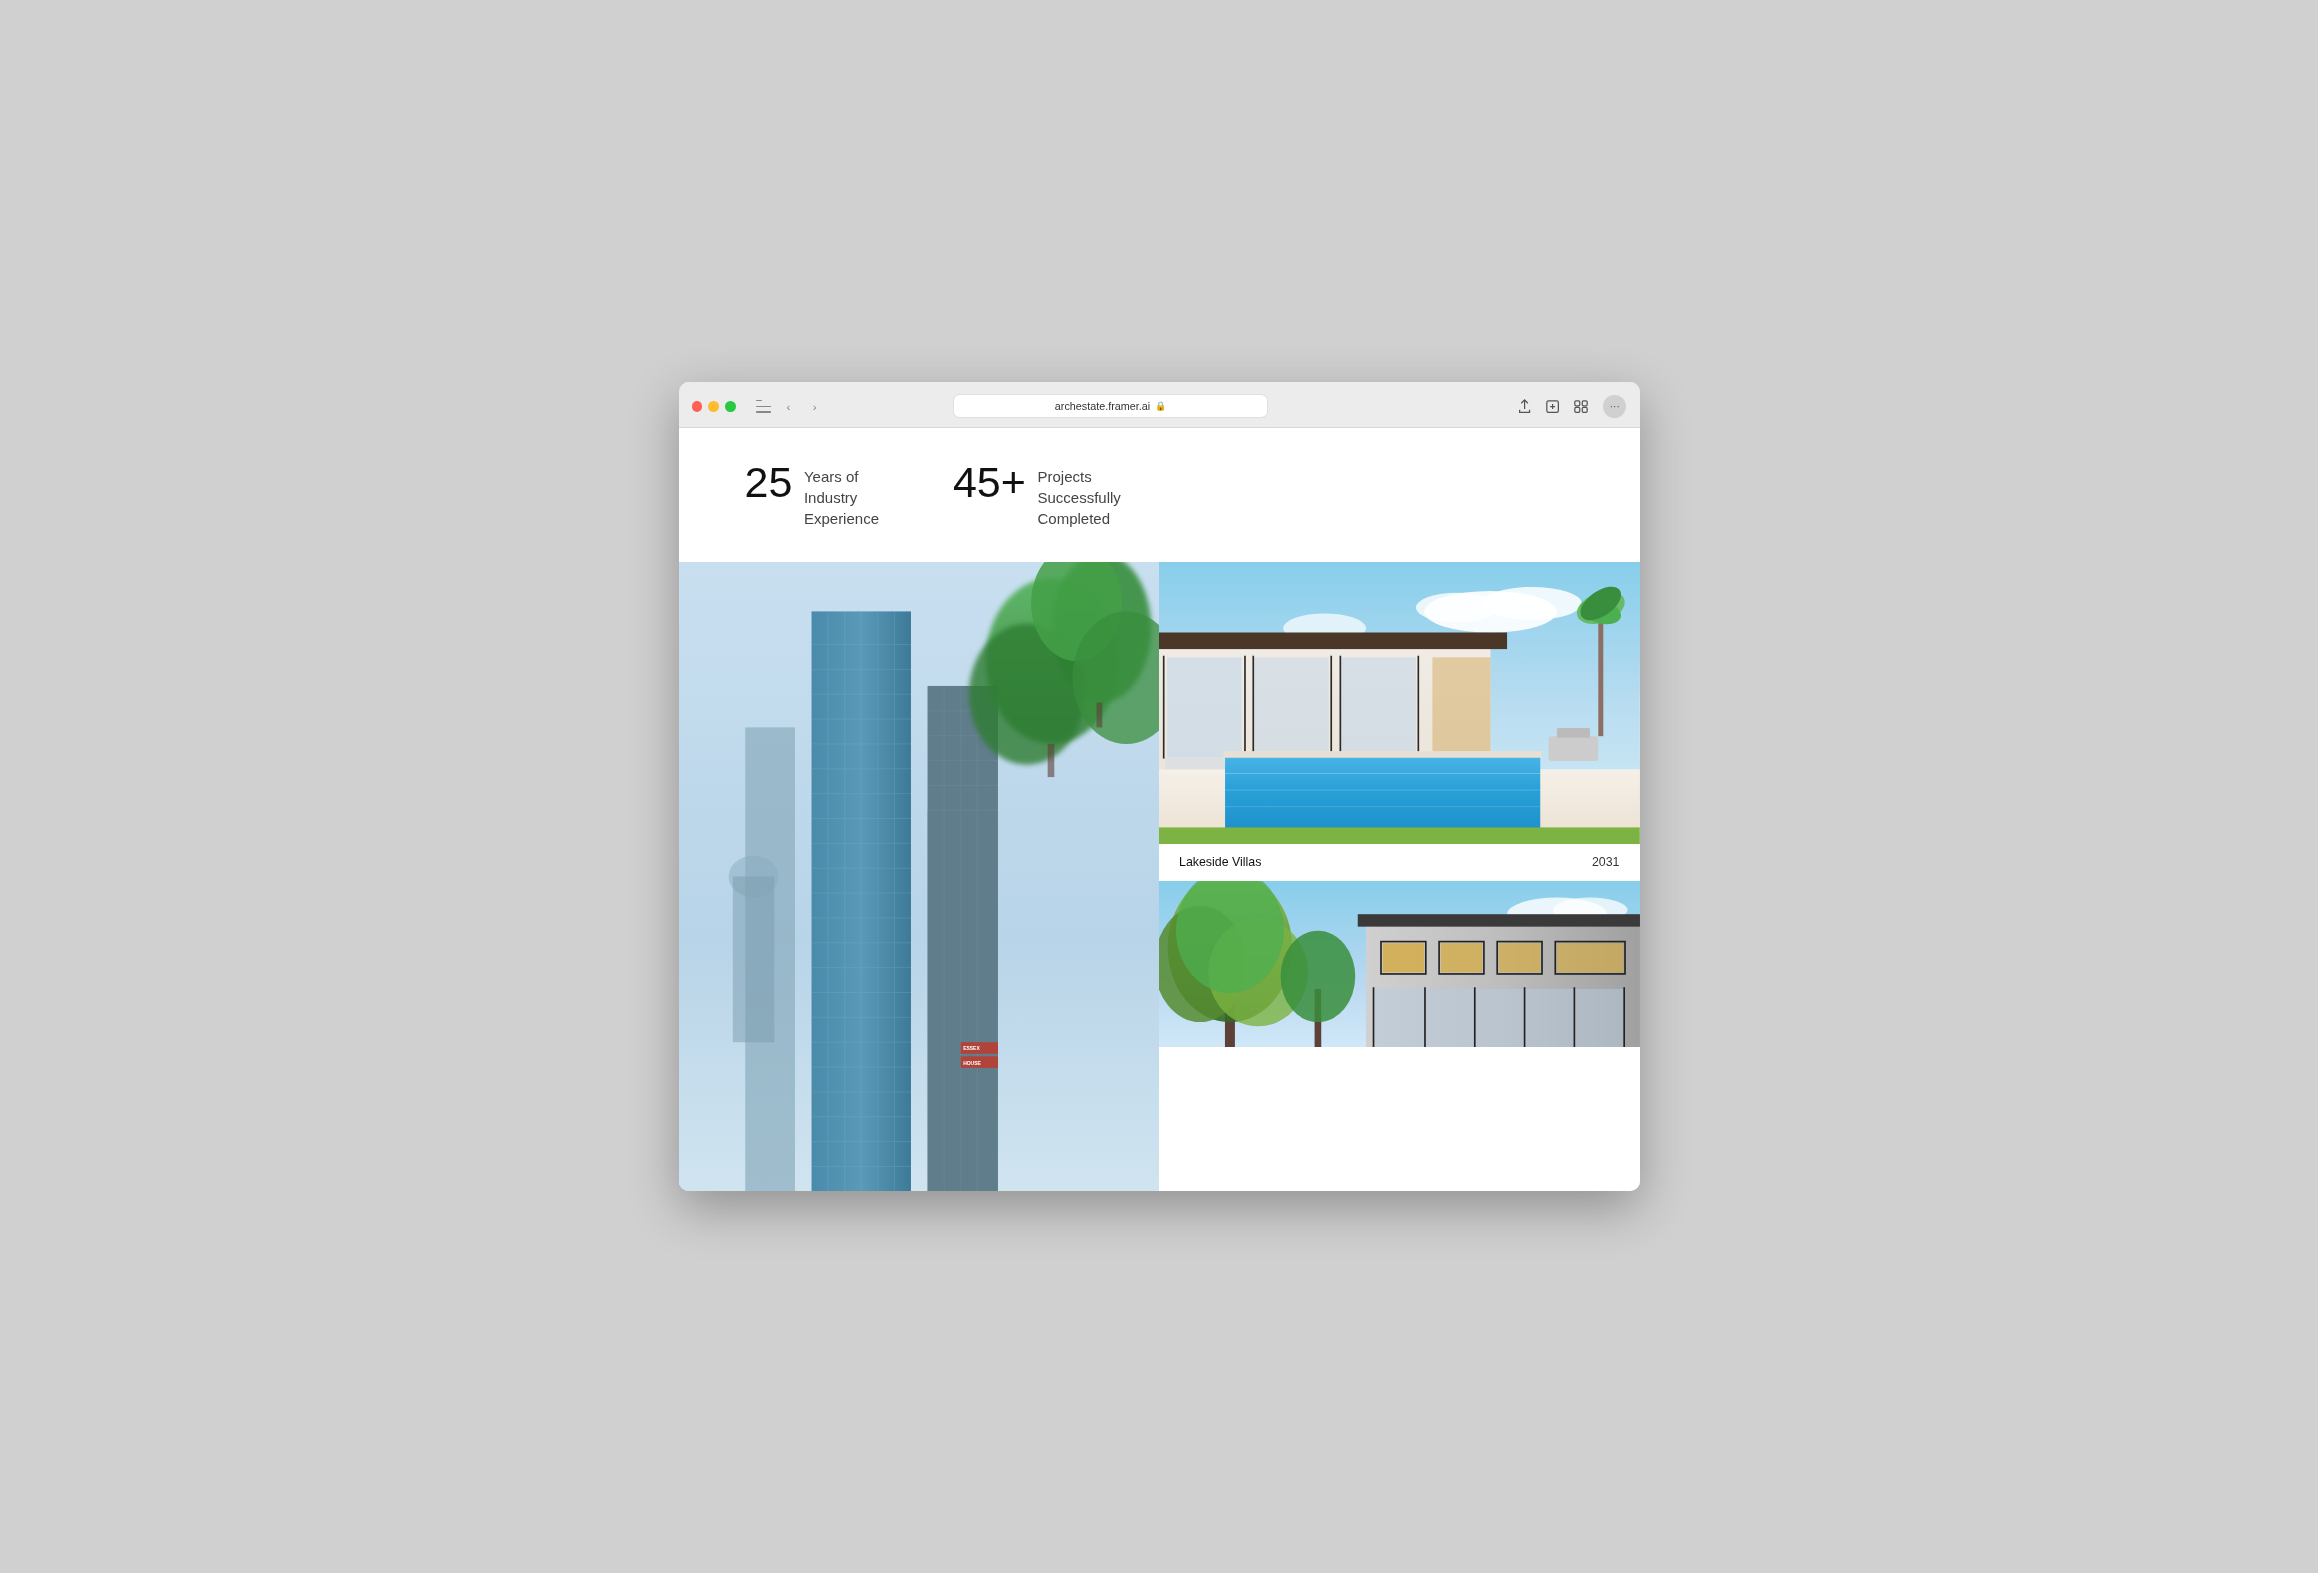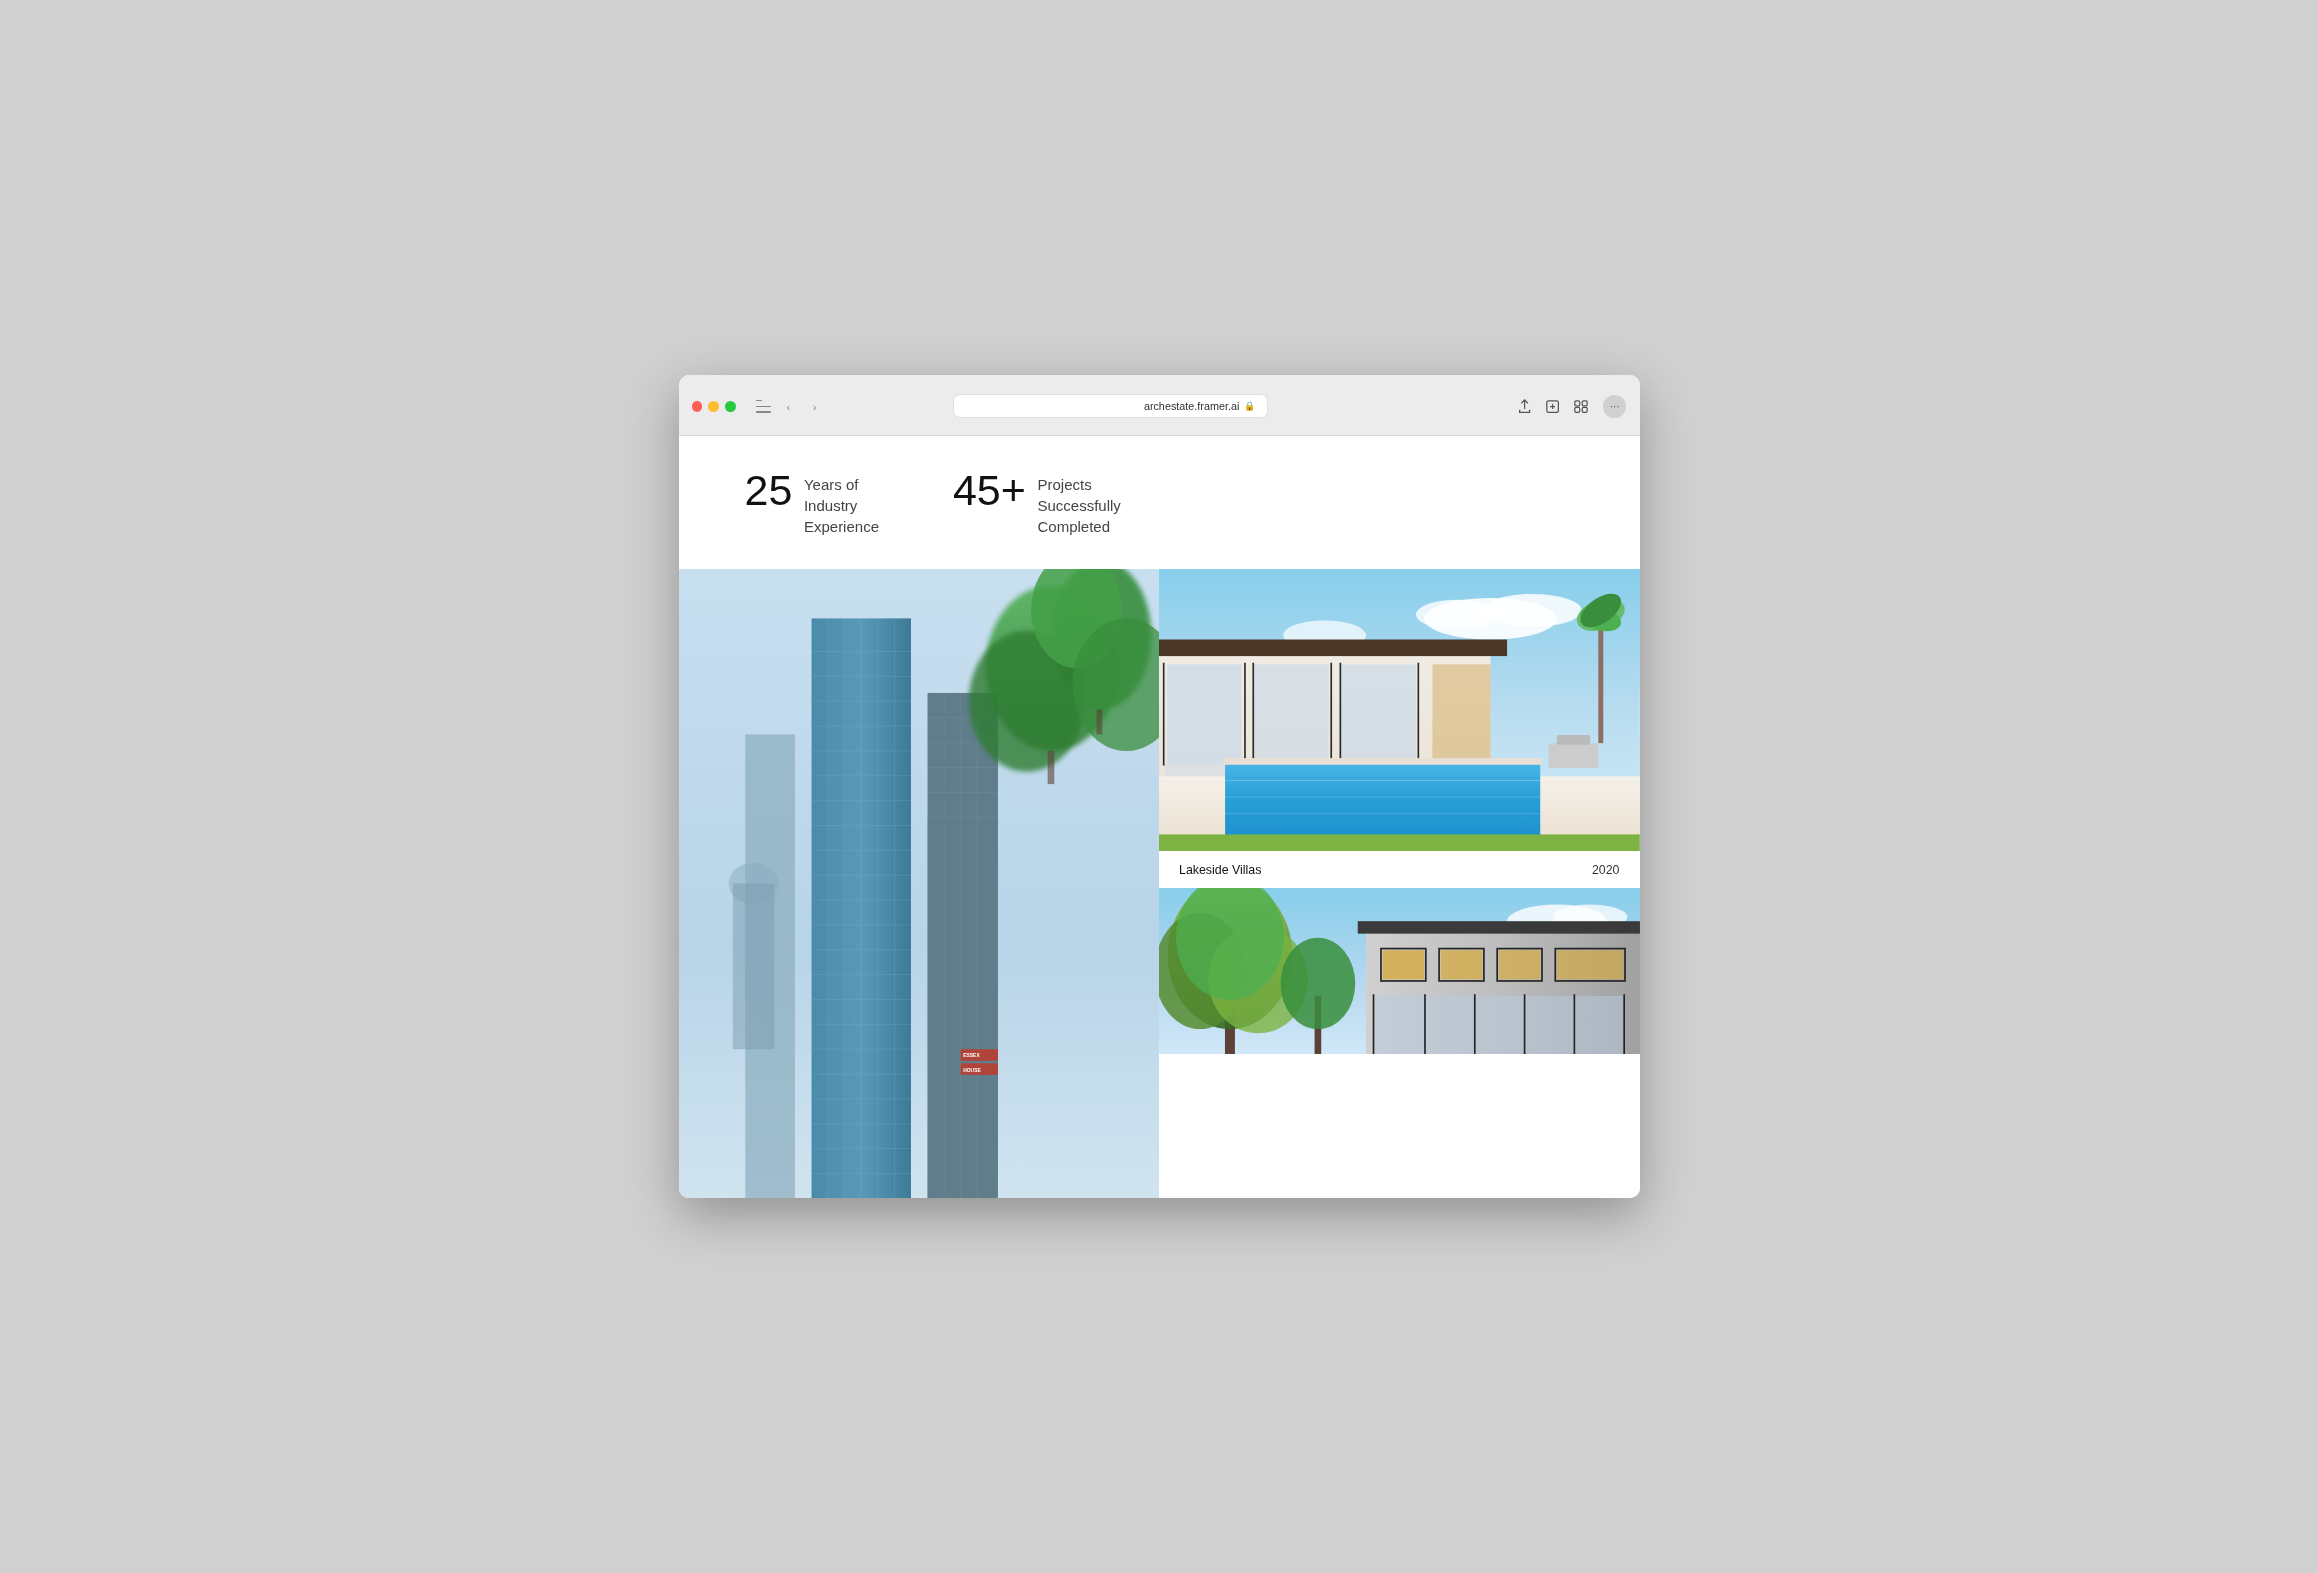--- a/index.html
+++ b/index.html
@@ -80,27 +80,27 @@
       background: #888;
       border-radius: 0.8px;
     }
 
     .sidebar-icon span:first-child { width: 40%; }
     .sidebar-icon span:last-child { width: 100%; }
 
     .address-bar {
       flex: 1;
       max-width: 315px;
-      margin: 8px auto;
+      margin: 0 auto;
       background: white;
       border-radius: 6.6px;
       padding: 5px 11.6px;
       display: flex;
       align-items: center;
-      justify-content: flex-end;
+      justify-content: center;
       font-size: 10.8px;
       color: #333;
       border: 0.8px solid rgba(0,0,0,0.12);
     }
 
     .address-bar .url { color: #333; }
     .lock-icon { color: #888; font-size: 9px; margin-left: 5px; }
 
     .browser-actions {
       display: flex;
@@ -505,21 +505,21 @@
               <rect x="530" y="60" width="6" height="150" fill="#8d6e63"></rect>
               <ellipse cx="533" cy="55" rx="30" ry="18" fill="#66bb6a" transform="rotate(-20, 533, 55)"></ellipse>
               <ellipse cx="533" cy="60" rx="25" ry="14" fill="#4caf50" transform="rotate(15, 533, 60)"></ellipse>
               <ellipse cx="533" cy="50" rx="28" ry="15" fill="#388e3c" transform="rotate(-35, 533, 50)"></ellipse>
 
               <rect x="0" y="320" width="580" height="20" fill="#7cb342"></rect>
             </svg>
           </div>
           <div class="project-caption">
             <span>Lakeside Villas</span>
-            <span class="project-year">2020</span>
+            <span class="project-year">2031</span>
           </div>
         </div>
 
         <div class="right-bottom-card">
           <div class="photo-placeholder photo-treehouse">
             <svg width="100%" height="100%" viewBox="0 0 580 200" preserveAspectRatio="xMidYMid slice" style="position:absolute;top:0;left:0;">
               <defs>
                 <linearGradient id="skyTree" x1="0" y1="0" x2="0" y2="1">
                   <stop offset="0%" stop-color="#87ceeb"></stop>
                   <stop offset="60%" stop-color="#b8d8f0"></stop>

